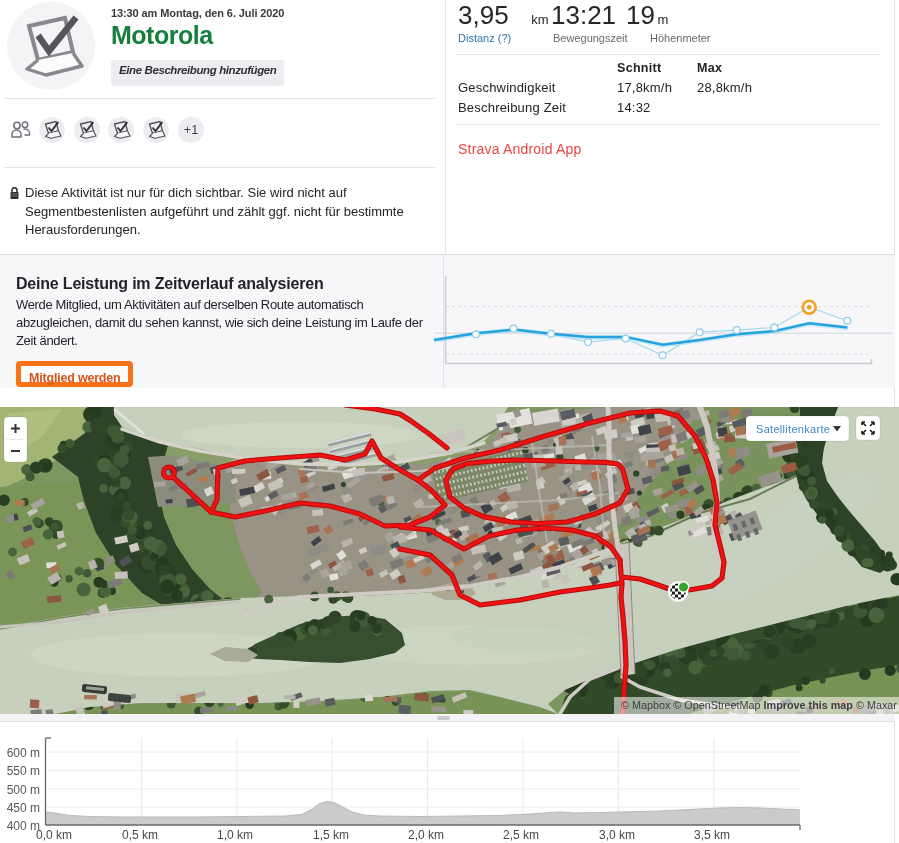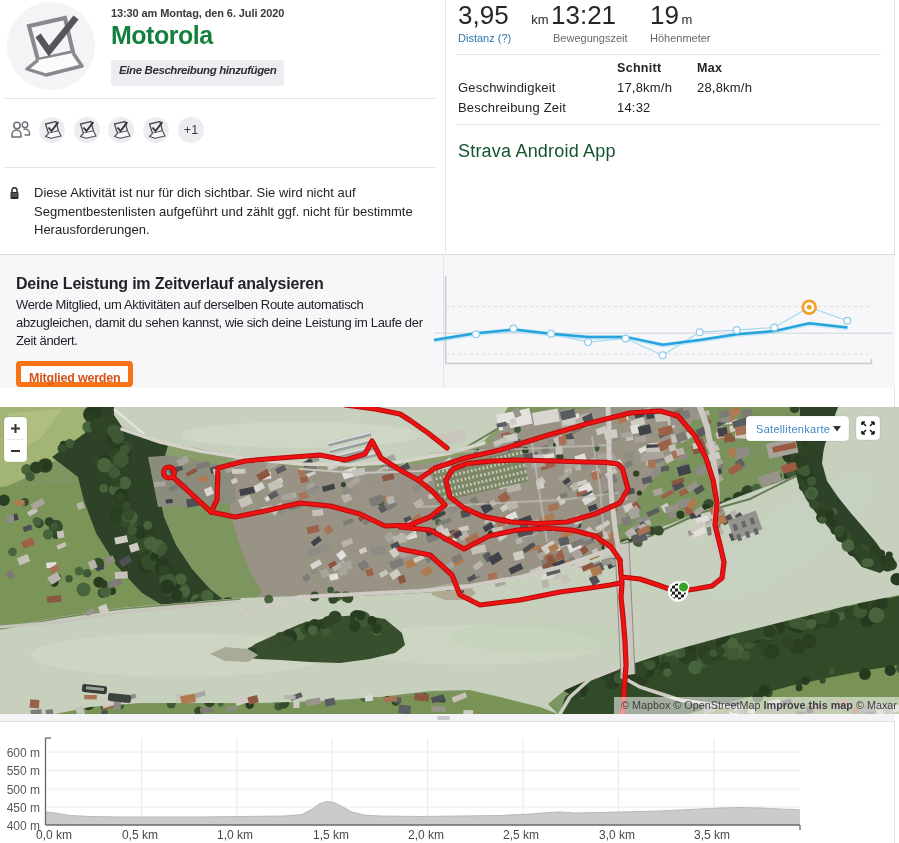--- a/index.html
+++ b/index.html
@@ -59,43 +59,43 @@
     </svg>
   <div class="abs" style="left:178px;top:117px;width:26px;height:26px;border-radius:50%;background:#ececf1;font-size:12.5px;color:#3c3c44;text-align:center;line-height:26px;">+1</div>
 
   <div class="hline" style="left:4px;top:167px;width:431px;"></div>
 
   <svg class="abs" style="left:10px;top:187px;" width="9" height="13" viewBox="0 0 9 13">
     <path d="M2 5 V3.2 a2.5 2.5 0 0 1 5 0 V5" fill="none" stroke="#2b2b30" stroke-width="1.5"></path>
     <rect x="0.5" y="5" width="8" height="7" rx="1" fill="#2b2b30"></rect>
     <path d="M1.5 7 h6 M1.5 9 h6" stroke="#9a9aa0" stroke-width="0.7"></path>
   </svg>
-  <div class="abs" style="left:34px;top:184px;width:440px;font-size:13px;line-height:18.5px;color:#242428;">Diese Aktivität ist nur für dich sichtbar. Sie wird nicht auf<br>Segmentbestenlisten aufgeführt und zählt ggf. nicht für bestimmte<br>Herausforderungen.</div>
+  <div class="abs" style="left:25px;top:184px;width:440px;font-size:13px;line-height:18.5px;color:#242428;">Diese Aktivität ist nur für dich sichtbar. Sie wird nicht auf<br>Segmentbestenlisten aufgeführt und zählt ggf. nicht für bestimmte<br>Herausforderungen.</div>
 
   <div class="vline" style="left:445px;top:0;height:254px;"></div>
 
   <div class="abs" style="left:458px;top:0px;font-size:26px;color:#26262a;">3,95<span style="font-size:13px;margin-left:20px;"> km</span></div>
   <div class="abs" style="left:551px;top:0px;font-size:26px;color:#26262a;">13:21</div>
-  <div class="abs" style="left:650px;top:0px;font-size:26px;color:#26262a;">19<span style="font-size:13px;"> m</span></div>
+  <div class="abs" style="left:626px;top:0px;font-size:26px;color:#26262a;">19<span style="font-size:13px;"> m</span></div>
   <div class="abs" style="left:458px;top:32px;font-size:11px;color:#2f77ab;">Distanz (?)</div>
   <div class="abs" style="left:553px;top:32px;font-size:11px;color:#67676f;">Bewegungszeit</div>
   <div class="abs" style="left:650px;top:32px;font-size:11px;color:#67676f;">Höhenmeter</div>
 
   <div class="hline" style="left:456px;top:54px;width:425px;"></div>
 
   <div class="abs" style="left:617px;top:61px;font-size:12.5px;font-weight:bold;color:#242428;letter-spacing:.3px;">Schnitt</div>
   <div class="abs" style="left:697px;top:61px;font-size:12.5px;font-weight:bold;color:#242428;letter-spacing:.3px;">Max</div>
   <div class="abs" style="left:458px;top:79.5px;font-size:13px;color:#242428;letter-spacing:.2px;">Geschwindigkeit</div>
   <div class="abs" style="left:617px;top:79.5px;font-size:13px;color:#242428;letter-spacing:.2px;">17,8km/h</div>
   <div class="abs" style="left:697px;top:79.5px;font-size:13px;color:#242428;letter-spacing:.2px;">28,8km/h</div>
   <div class="abs" style="left:458px;top:99.5px;font-size:13px;color:#242428;letter-spacing:.2px;">Beschreibung Zeit</div>
   <div class="abs" style="left:617px;top:99.5px;font-size:13px;color:#242428;letter-spacing:.2px;">14:32</div>
 
   <div class="hline" style="left:456px;top:124px;width:425px;"></div>
-  <div class="abs" style="left:458px;top:140.5px;font-size:18px;color:#14532d;letter-spacing:.2px;">Strava Android App</div>
+  <div class="abs" style="left:458px;top:140.5px;font-size:14px;color:#ef4444;letter-spacing:.2px;">Strava Android App</div>
 
   <div class="abs" style="left:0;top:254px;width:895px;height:134px;background:#f7f7fa;border-top:1px solid #dcdce0;"></div>
   <div class="abs" style="left:16px;top:275px;font-size:16px;font-weight:bold;color:#242428;letter-spacing:-0.2px;">Deine Leistung im Zeitverlauf analysieren</div>
   <div class="abs" style="left:16px;top:296px;width:470px;font-size:13px;line-height:18.2px;color:#242428;letter-spacing:-0.35px;">Werde Mitglied, um Aktivitäten auf derselben Route automatisch<br>abzugleichen, damit du sehen kannst, wie sich deine Leistung im Laufe der<br>Zeit ändert.</div>
   <div class="abs" style="left:16px;top:361px;height:26px;border:5px solid #f97316;border-radius:4px;font-size:12.5px;font-weight:bold;color:#d4541d;padding:0 8px;letter-spacing:-0.2px;line-height:24px;background:#fcfcfd;white-space:nowrap;">Mitglied werden</div>
   <div class="vline" style="left:443px;top:255px;height:133px;"></div>
 
   <svg class="abs" style="left:430px;top:255px;" width="469" height="133" viewBox="0 0 469 133">
     <line x1="4" y1="78.2" x2="463" y2="78.2" stroke="#d6d6da" stroke-width="1"></line>
     <line x1="16" y1="51.6" x2="440" y2="51.6" stroke="#dddde2" stroke-width="1" stroke-dasharray="3,3"></line>

